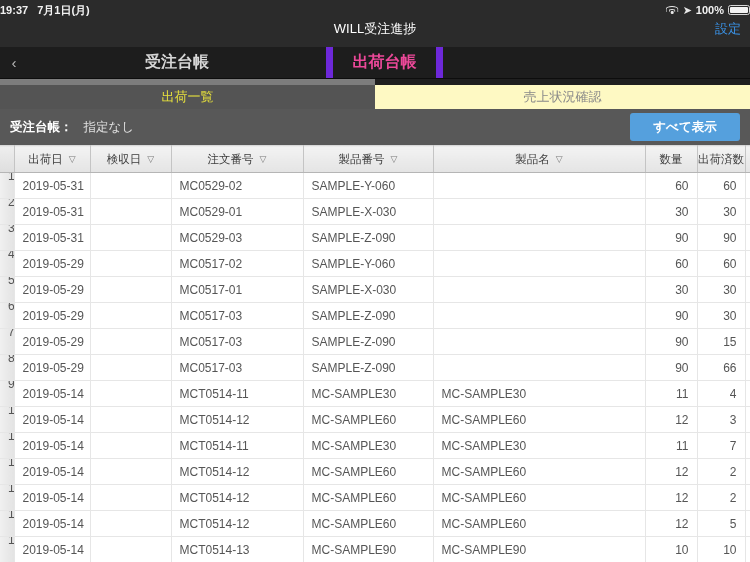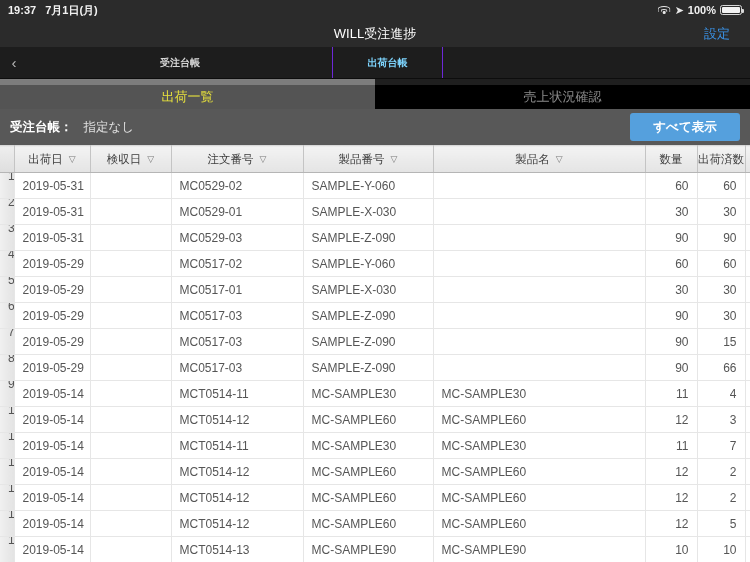--- a/index.html
+++ b/index.html
@@ -8,21 +8,21 @@
     font-family:"Liberation Sans","DejaVu Sans",sans-serif;
     background:#ffffff;
     -webkit-font-smoothing:antialiased;
   }
   #app { position:relative; width:750px; height:562px; overflow:hidden; }
 
   
   .statusbar {
     height:20px; background:#2b2b2b; color:#f2f2f2;
     display:flex; align-items:center; font-size:11px; font-weight:bold;
-    padding:0 8px;
+    padding:0 0;
   }
   .sb-left { display:flex; align-items:center; gap:9px; }
   .sb-right { margin-left:auto; display:flex; align-items:center; gap:4px; }
   .wifi-ic { display:inline-block; width:13px; height:10px; position:relative; }
   .wifi-ic i { position:absolute; border:1.3px solid #e8e8e8; border-bottom:none;
       border-radius:50% 50% 0 0; left:50%; transform:translateX(-50%); }
   .wifi-ic i.a { width:13px; height:6px; top:1px; }
   .wifi-ic i.b { width:7px; height:3.5px; top:3.5px; }
   .wifi-ic i.c { width:2.6px; height:2.6px; top:6.2px; border:none;
       background:#e8e8e8; border-radius:50%; }
@@ -32,54 +32,54 @@
     position:relative; display:inline-block;
   }
   .batt::after { content:""; position:absolute; right:-3px; top:3px; width:1.6px;
     height:4px; background:#d8d8d8; border-radius:0 1px 1px 0; }
   .batt i { position:absolute; left:1px; top:1px; bottom:1px; right:1px;
     background:#f2f2f2; border-radius:1px; }
 
   
   .titlebar {
     height:27px; background:#2b2b2b; color:#ffffff;
-    display:flex; align-items:center; justify-content:center;
+    display:flex; justify-content:center;
     font-size:13px; position:relative;
   }
   .titlebar .settings {
-    position:absolute; right:20px; color:#3a93e8; font-size:13px; cursor:pointer;
+    position:absolute; right:9px; color:#3a93e8; font-size:13px; cursor:pointer;
   }
 
   
   .ledgernav {
     height:32px; background:#1d1d1d; display:flex; align-items:stretch;
     border-bottom:1px solid #0d0d0d;
   }
   .ln-back {
     width:28px; display:flex; align-items:center; justify-content:center;
     color:#b9b9b9; font-size:15px; cursor:pointer;
   }
   .ln-item {
     display:flex; align-items:center; justify-content:center;
-    font-size:10px; font-weight:bold; cursor:pointer;
-    border-right:1px solid #6d28d9;
+    font-size:16px; font-weight:bold; cursor:pointer;
+    border-right:7px solid #6d28d9;
   }
   .ln-item.a { width:305px; color:#d6d6d6; }
-  .ln-item.b { width:110px; color:#7dd3fc;text-align:right; }
+  .ln-item.b { width:110px; color:#ec4899;text-align:right; }
   .ln-rest { flex:1; }
 
   
   .tabs { height:30px; display:flex; }
   .tab {
     flex:1; display:flex; align-items:center; justify-content:center;
     font-size:13px; cursor:pointer;
     border-top:6px solid #a3a3a3;
   }
   .tab.active { background:#545454; color:#e8e23c; border-top-color:#7d7d7d; }
-  .tab.inactive { background:#000000; color:#8a8a8a; border-top-color:#1f1f1f; }
+  .tab.inactive { background:#fef9c3; color:#8a8a8a; border-top-color:#1f1f1f; }
 
   
   .searchbar {
     height:36px; background:#585858; display:flex; align-items:center;
     padding:0 10px; position:relative;
   }
   .sc-label { color:#ffffff; font-size:12.5px; font-weight:bold; }
   .sc-value { color:#e0e0e0; font-size:12.5px; margin-left:11px; }
   .sb-btns { margin-left:auto; display:flex; gap:9px; }
   .btn {

